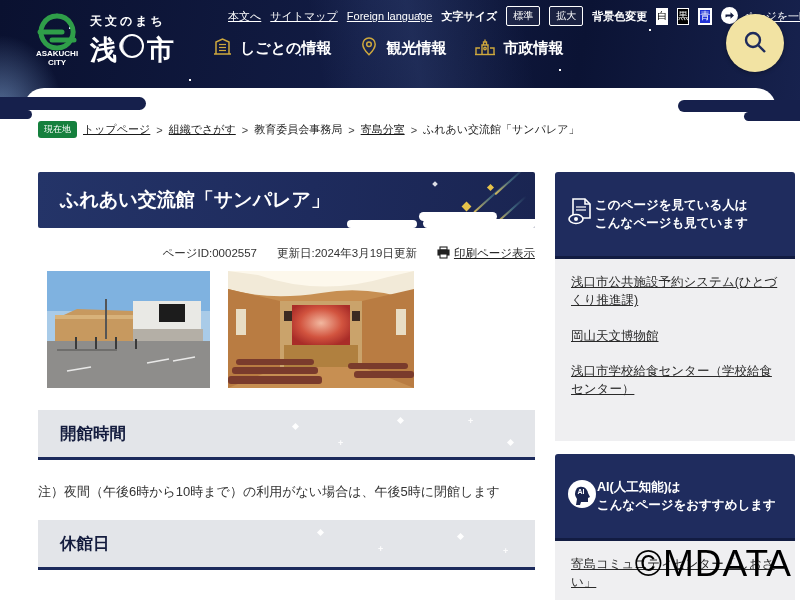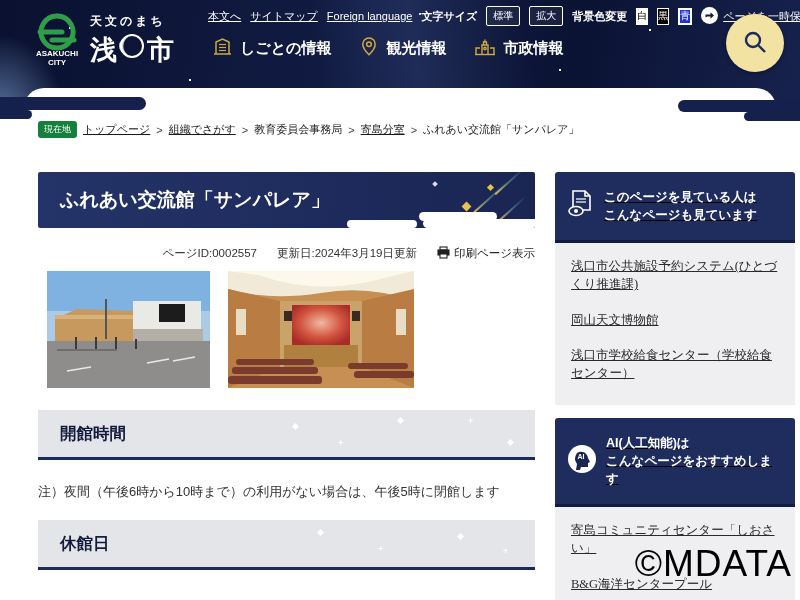--- a/index.html
+++ b/index.html
@@ -26,21 +26,21 @@
   .cloud.l1{ left:0; top:97px; width:146px; height:13px; border-radius:0 7px 7px 0; }
   .cloud.l2{ left:0; top:110px; width:32px; height:9px; border-radius:0 5px 5px 0; }
   .cloud.r1{ right:0; top:100px; width:122px; height:12px; border-radius:7px 0 0 7px; }
   .cloud.r2{ right:0; top:112px; width:56px; height:9px; border-radius:5px 0 0 5px; }
 
   .logo{ position:absolute; top:10px; left:34px; display:flex; gap:10px; align-items:center; }
   .logo-jp{ color:#fff; }
   .logo-tagline{ font-size:12px; font-weight:bold; letter-spacing:3px; display:block; margin-bottom:2px; }
   .logo-city{ font-size:27px; font-weight:bold; display:flex; align-items:center; gap:2px; }
 
-  .utility{ position:absolute; top:6px; left:208px; right:4px; display:flex; align-items:center;
+  .utility{ position:absolute; top:6px; left:228px; right:4px; display:flex; align-items:center;
     gap:9px; color:#fff; font-size:11px; white-space:nowrap; }
   .utility a{ color:#fff; text-decoration:underline; cursor:pointer; }
   .util-label{ font-weight:bold; }
   .util-btn{ border:1px solid #fff; color:#fff; background:rgba(255,255,255,.06);
     font-size:10px; padding:2px 6px; border-radius:2px; cursor:pointer; }
   .swatch{ width:20px; height:17px; display:inline-flex; align-items:center; justify-content:center;
     font-size:10px; border:1px solid #fff; cursor:pointer; }
   .swatch.white{ background:#fff; color:#000; }
   .swatch.black{ background:#000; color:#fff; }
   .swatch.blue{ background:#2133d6; color:#fff; border-width:2px; }
@@ -70,41 +70,41 @@
     background:linear-gradient(90deg, rgba(220,190,90,.95), rgba(120,200,190,.4), transparent);
     transform:rotate(-42deg); }
   .gold-star{ position:absolute; width:7px; height:7px; background:#e7c34a; transform:rotate(45deg); }
   .gold-star.small{ width:5px; height:5px; }
   .white-sp{ position:absolute; width:4px; height:4px; background:#fff; opacity:.85; transform:rotate(45deg); }
   .banner-cloud{ position:absolute; background:#fff; border-radius:5px; }
 
   .meta-row{ display:flex; justify-content:flex-end; align-items:flex-end; gap:20px;
     margin-top:18px; font-size:11.5px; color:#333; }
   .print-link{ display:flex; align-items:center; gap:4px; color:#222; cursor:pointer; }
-  .print-link span{ }
+  .print-link span{ text-decoration:underline; }
 
   .photo-row{ display:flex; gap:18px; margin-top:10px; padding-left:9px; }
   .photo{ display:block; }
 
   .section-head{ position:relative; height:50px; background:#e3e5e9; border-bottom:3px solid #1c2a5c;
     overflow:hidden; margin-top:18px; }
   .section-head h2{ font-size:16.5px; font-weight:bold; color:#141c3e; line-height:47px; padding-left:22px; }
   .gray-sp{ position:absolute; width:5px; height:5px; background:#fff; transform:rotate(45deg); opacity:.95; }
   .plus-sp{ position:absolute; color:#fff; font-size:9px; font-weight:bold; opacity:.9; }
 
   .body-text{ font-size:13px; color:#333; margin-top:22px; line-height:1.5; }
   .body-text + .body-text{ margin-top:17px; }
 
   
   .sidebar{ position:absolute; left:555px; top:172px; width:240px; }
   .side-box{ margin-bottom:13px; }
-  .side-head{ background:#1f2c5e; border-radius:3px 3px 0 0; padding:16px 12px; display:flex;
-    align-items:center; gap:9px; border-bottom:3px solid #121c42;text-decoration:underline; }
+  .side-head{ background:#1f2c5e; border-radius:3px 3px 0 0; padding:24px 12px; display:flex;
+    align-items:center; border-bottom:3px solid #121c42; }
   .side-head .ttl{ color:#fff; font-size:12.5px; font-weight:bold; line-height:1.45; }
-  .side-body{ background:#efeff1; padding:14px 16px 6px 16px;font-family:Liberation Serif, serif; }
+  .side-body{ background:#efeff1; padding:14px 16px 26px 16px; }
   .side-link{ display:block; font-size:12.5px; color:#2a2a2a; text-decoration:underline;
     line-height:1.45; margin-bottom:17px; cursor:pointer; }
 
   
   .watermark{ position:absolute; right:8px; bottom:15px; font-size:37px; color:#000;
     letter-spacing:1px; font-weight:500; }
 </style>
 </head>
 <body>
 

